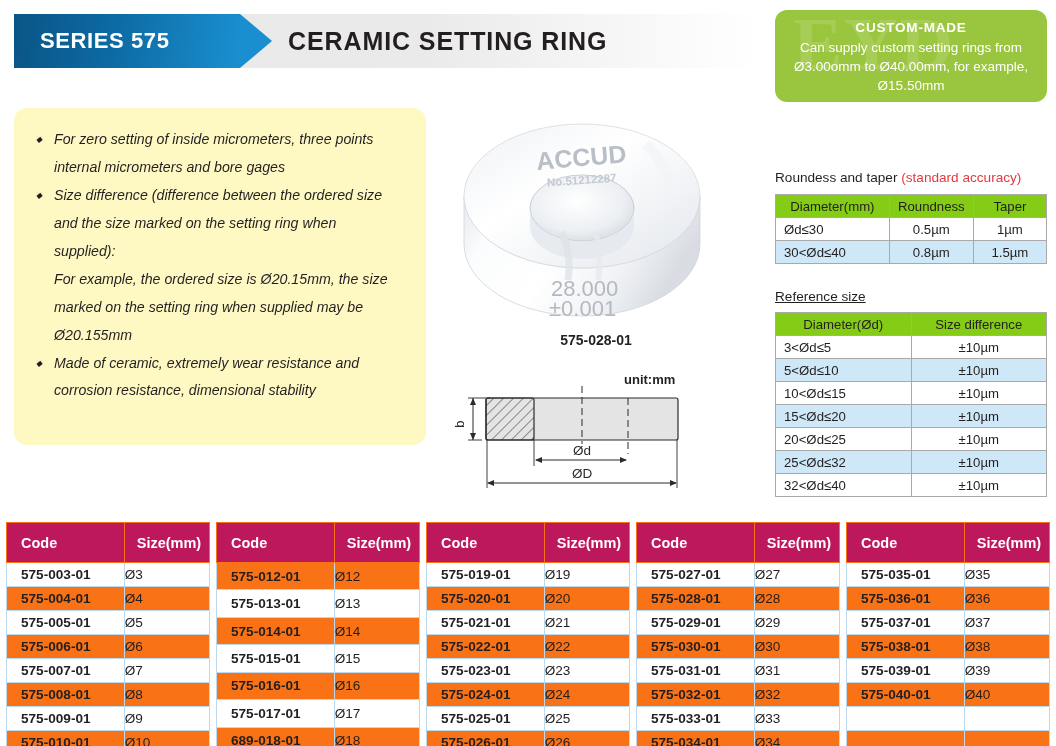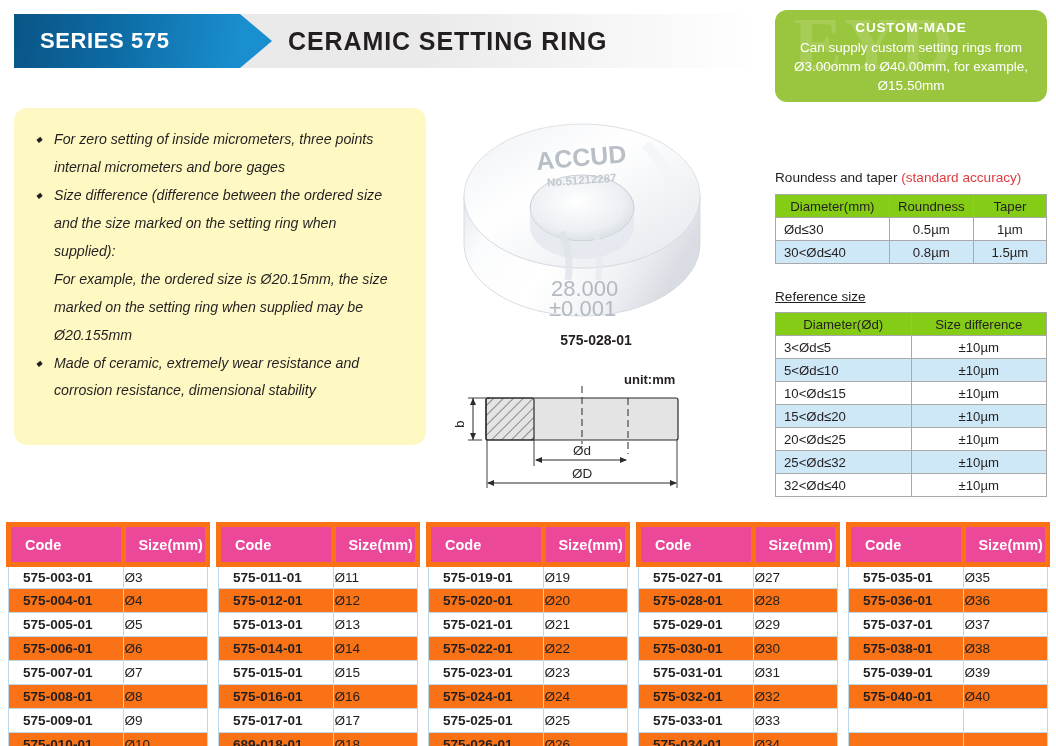--- a/index.html
+++ b/index.html
@@ -110,22 +110,22 @@
   .spec-table td.lcell { text-align: left; padding-left: 8px; }
   .spec-table tr.alt td { background: #cfe8f7; }
 
   
   .code-tables { position: absolute; left: 6px; top: 522px; width: 1044px; display: flex; gap: 6px; }
   .code-table {
     flex: 1; border-collapse: collapse; font-size: 13.4px;
     border: 1px solid #6aa9d6;
   }
   .code-table th {
-    background: #ec4899; color: #ffffff; font-size: 14.5px; font-weight: bold;
-    height: 40px; border: 5px solid #f97316; text-align: left; padding-left: 14px;
+    background: #be185d; color: #ffffff; font-size: 14.5px; font-weight: bold;
+    height: 40px; border: 1px solid #f97316; text-align: left; padding-left: 14px;
   }
   .code-table th.sz { text-align: left; padding-left: 12px; }
   .code-table td {
     height: 24px; border: 1px solid #bcd9ee; color: #231f20;
   }
   .code-table td.code {
     font-weight: bold; font-size: 13.6px; padding-left: 14px; width: 58%;
   }
   .code-table td.size { text-align: left; font-size: 13.6px; }
   .code-table tr.alt td { background: #f97316; margin-left: 31px; }
@@ -351,24 +351,20 @@
         </tbody>
       </table>
       <table class="code-table">
         <thead>
           <tr>
             <th>Code</th>
             <th class="sz">Size(mm)</th>
           </tr>
         </thead>
         <tbody>
-          <tr class="plain">
-            <td class="code">575-011-01</td>
-            <td class="size">Ø11</td>
-          </tr>
           <tr class="alt">
             <td class="code">575-012-01</td>
             <td class="size">Ø12</td>
           </tr>
           <tr class="plain">
             <td class="code">575-013-01</td>
             <td class="size">Ø13</td>
           </tr>
           <tr class="alt">
             <td class="code">575-014-01</td>

